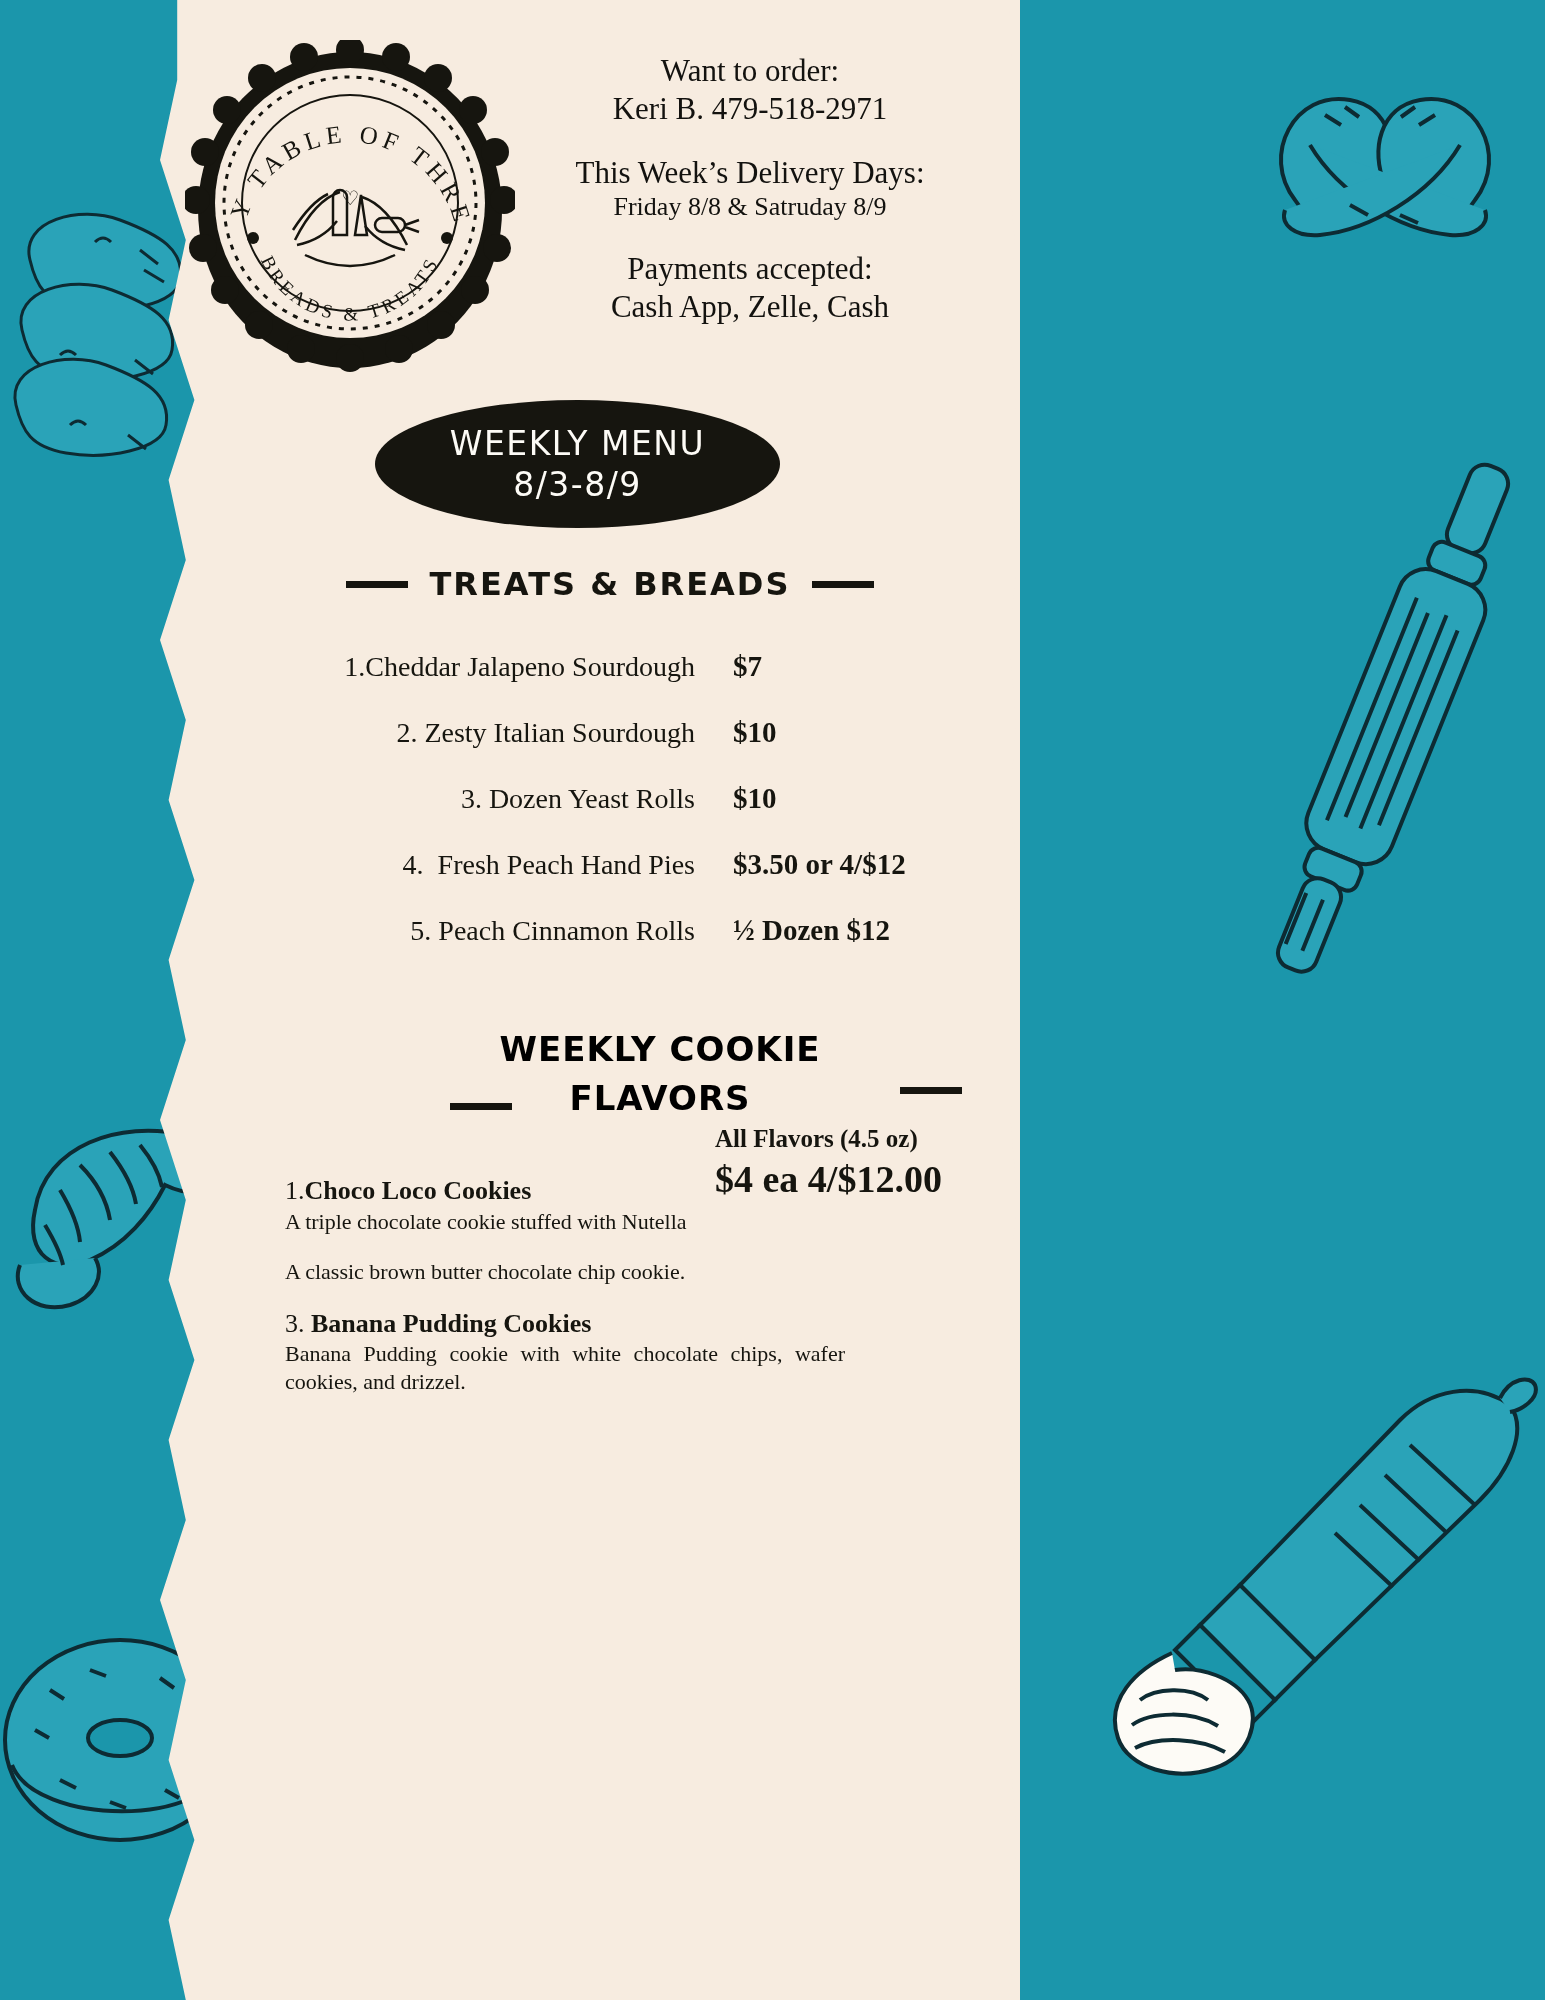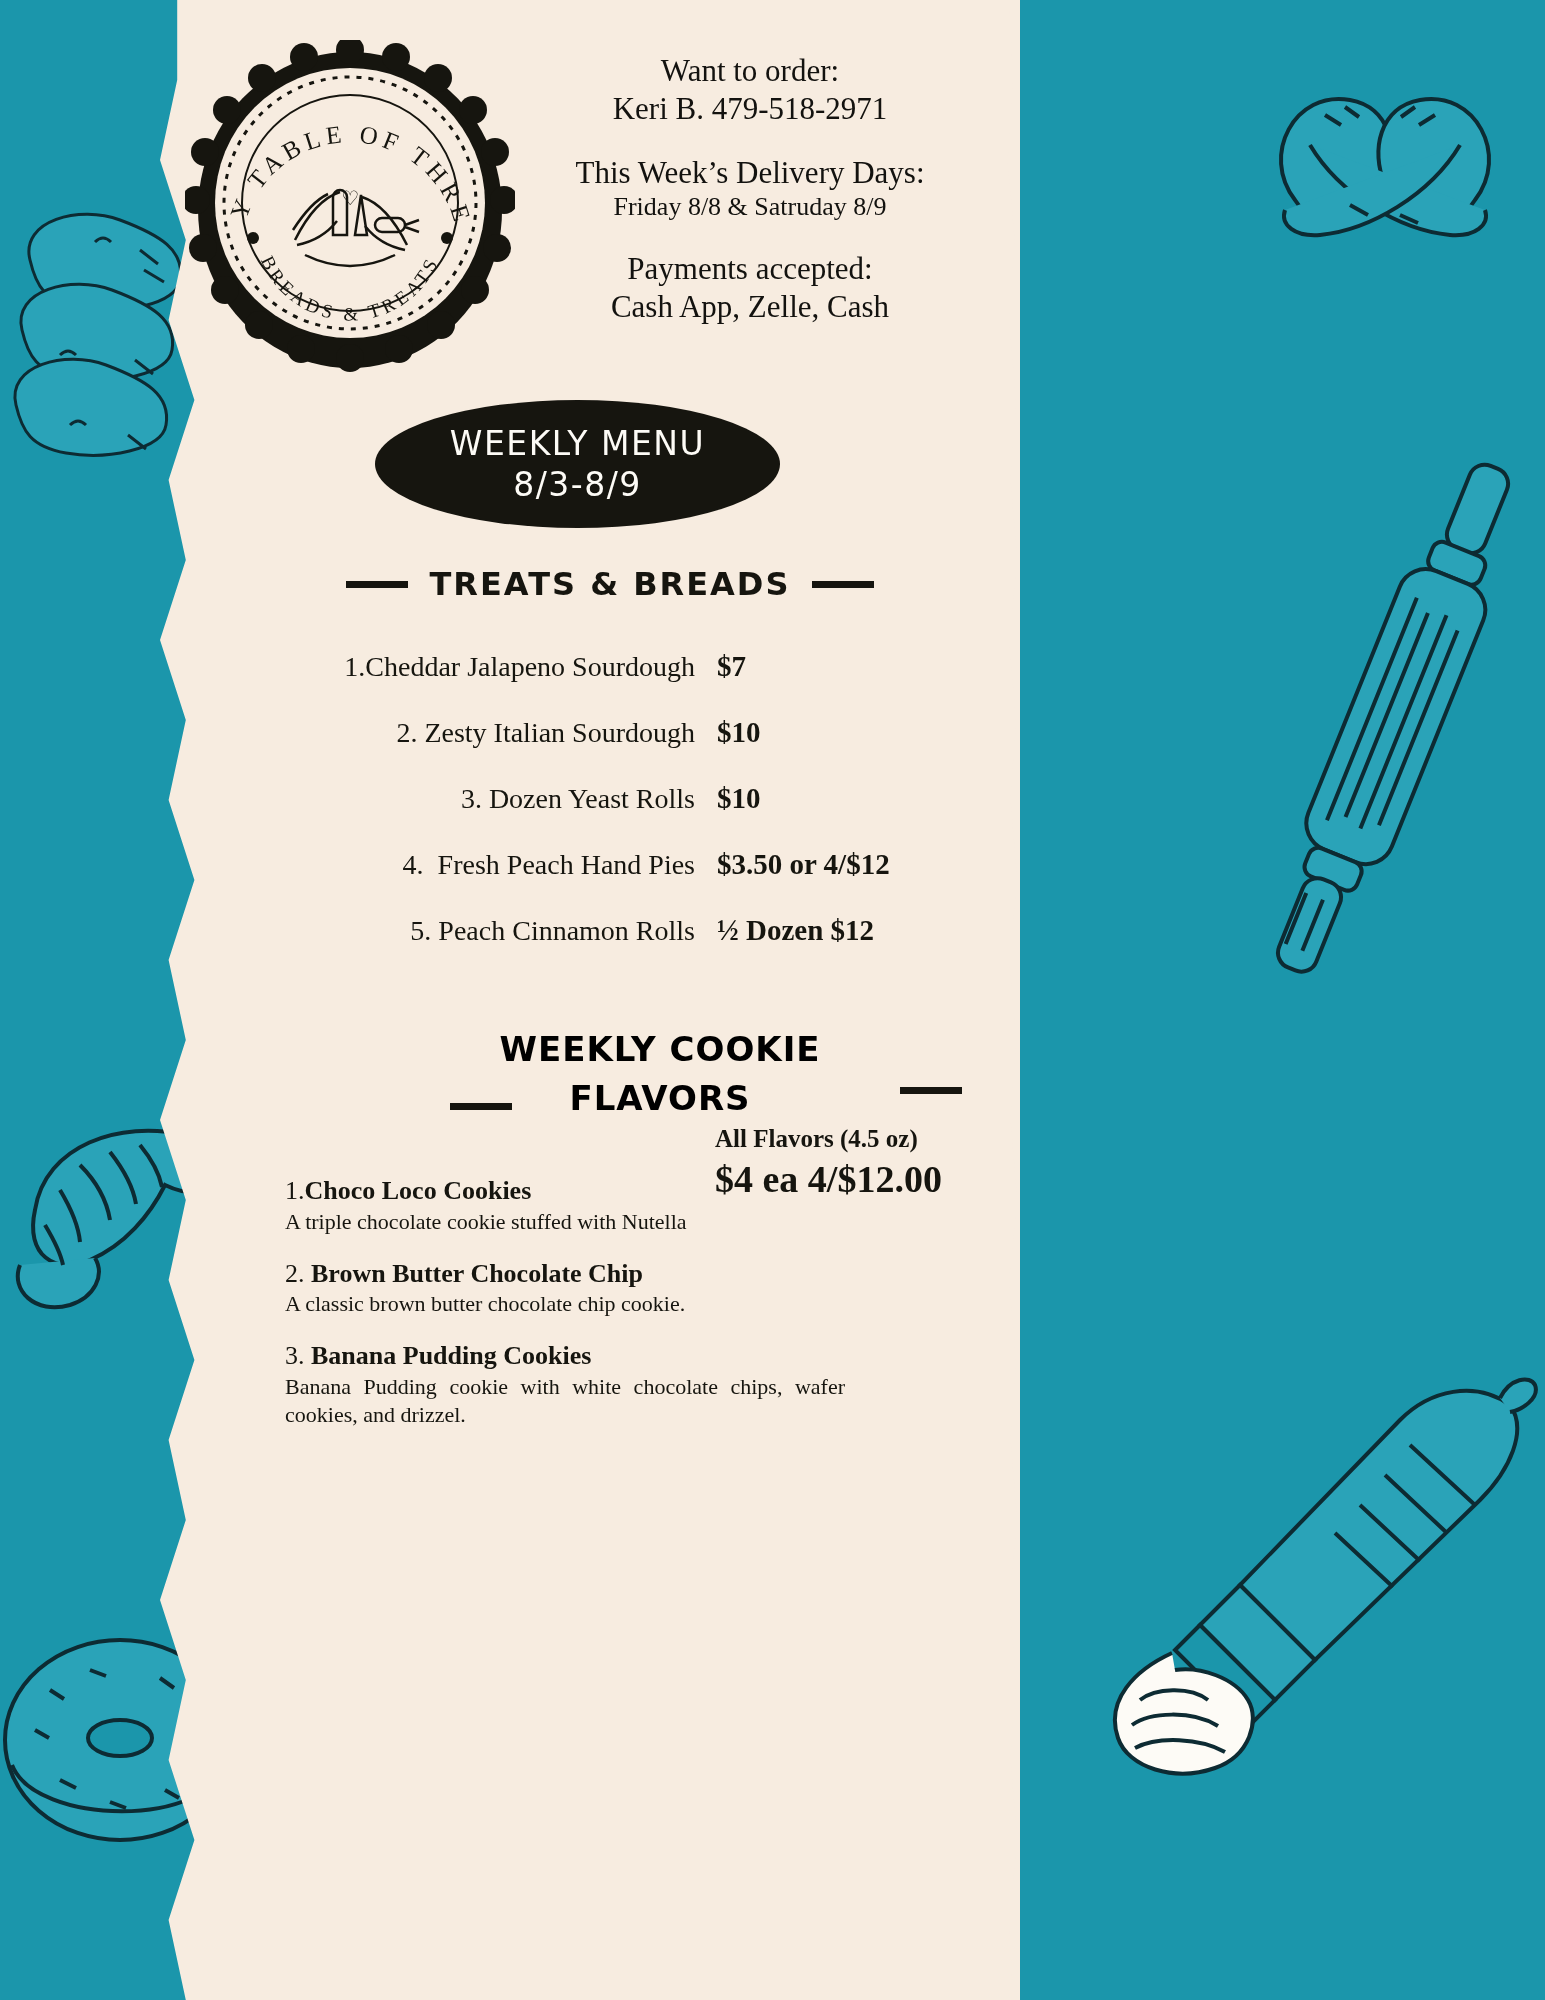--- a/index.html
+++ b/index.html
@@ -142,20 +142,21 @@
   .breads {
     position: absolute;
     left: 140px;
     top: 650px;
     width: 700px;
   }
   .bread-row {
     display: flex;
     align-items: baseline;
     margin-bottom: 33px;
+    gap: 16px;
   }
   .bread-name {
     font-size: 28px;
     color: #16150f;
     width: 395px;
     text-align: right;
     padding-right: 22px;
   }
   .bread-price {
     font-size: 29px;
@@ -416,21 +417,20 @@
     <div class="fp1">All Flavors (4.5 oz)</div>
     <div class="fp2">$4 ea 4/$12.00</div>
   </div>
 
   <div class="cookies">
     <div class="cookie-item">
       <div class="cookie-title"><span class="cookie-num">1.</span><span>Choco Loco Cookies</span></div>
       <div class="cookie-desc">A triple chocolate cookie stuffed with Nutella</div>
     </div>
     <div class="cookie-item">
-      <div class="cookie-title"><span class="cookie-num">2.</span> <span>Brown Butter Chocolate Chip</span></div>
       <div class="cookie-desc">A classic brown butter chocolate chip cookie.</div>
     </div>
     <div class="cookie-item">
       <div class="cookie-title"><span class="cookie-num">3.</span> <span>Banana Pudding Cookies</span></div>
       <div class="cookie-desc">Banana Pudding cookie with white chocolate chips, wafer cookies, and drizzel.</div>
     </div>
   </div>
 
 </div>
 

